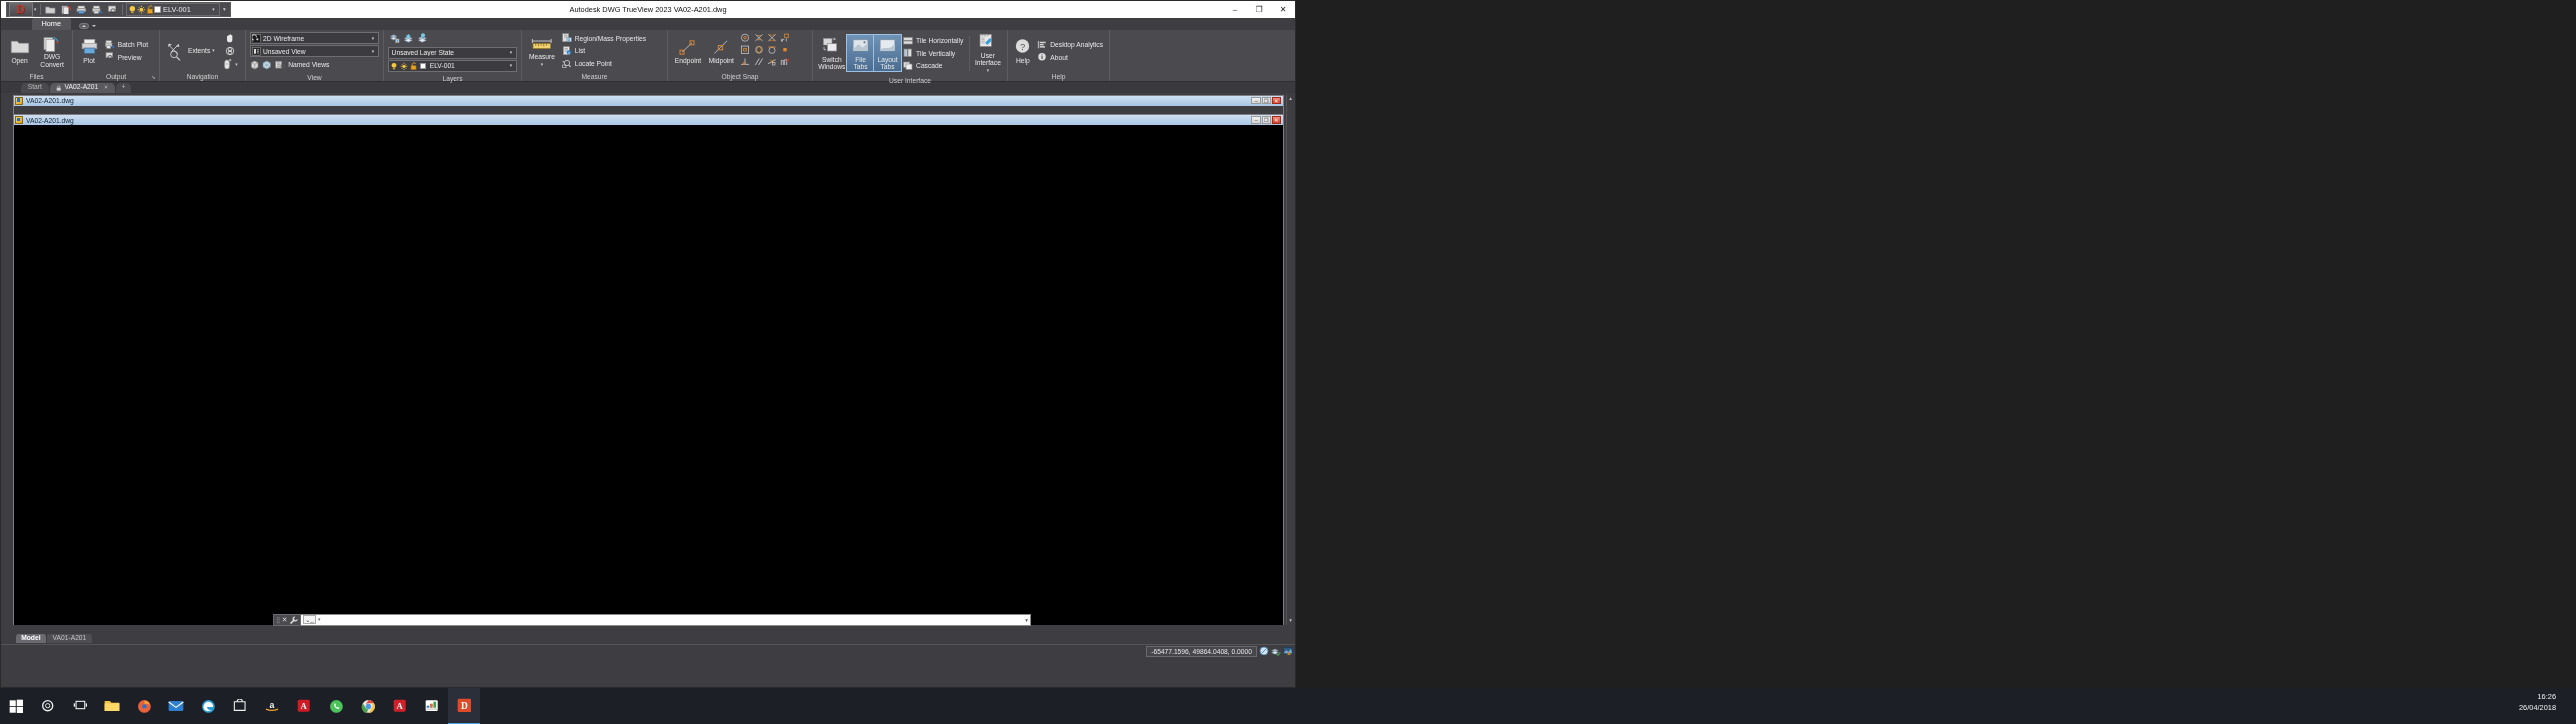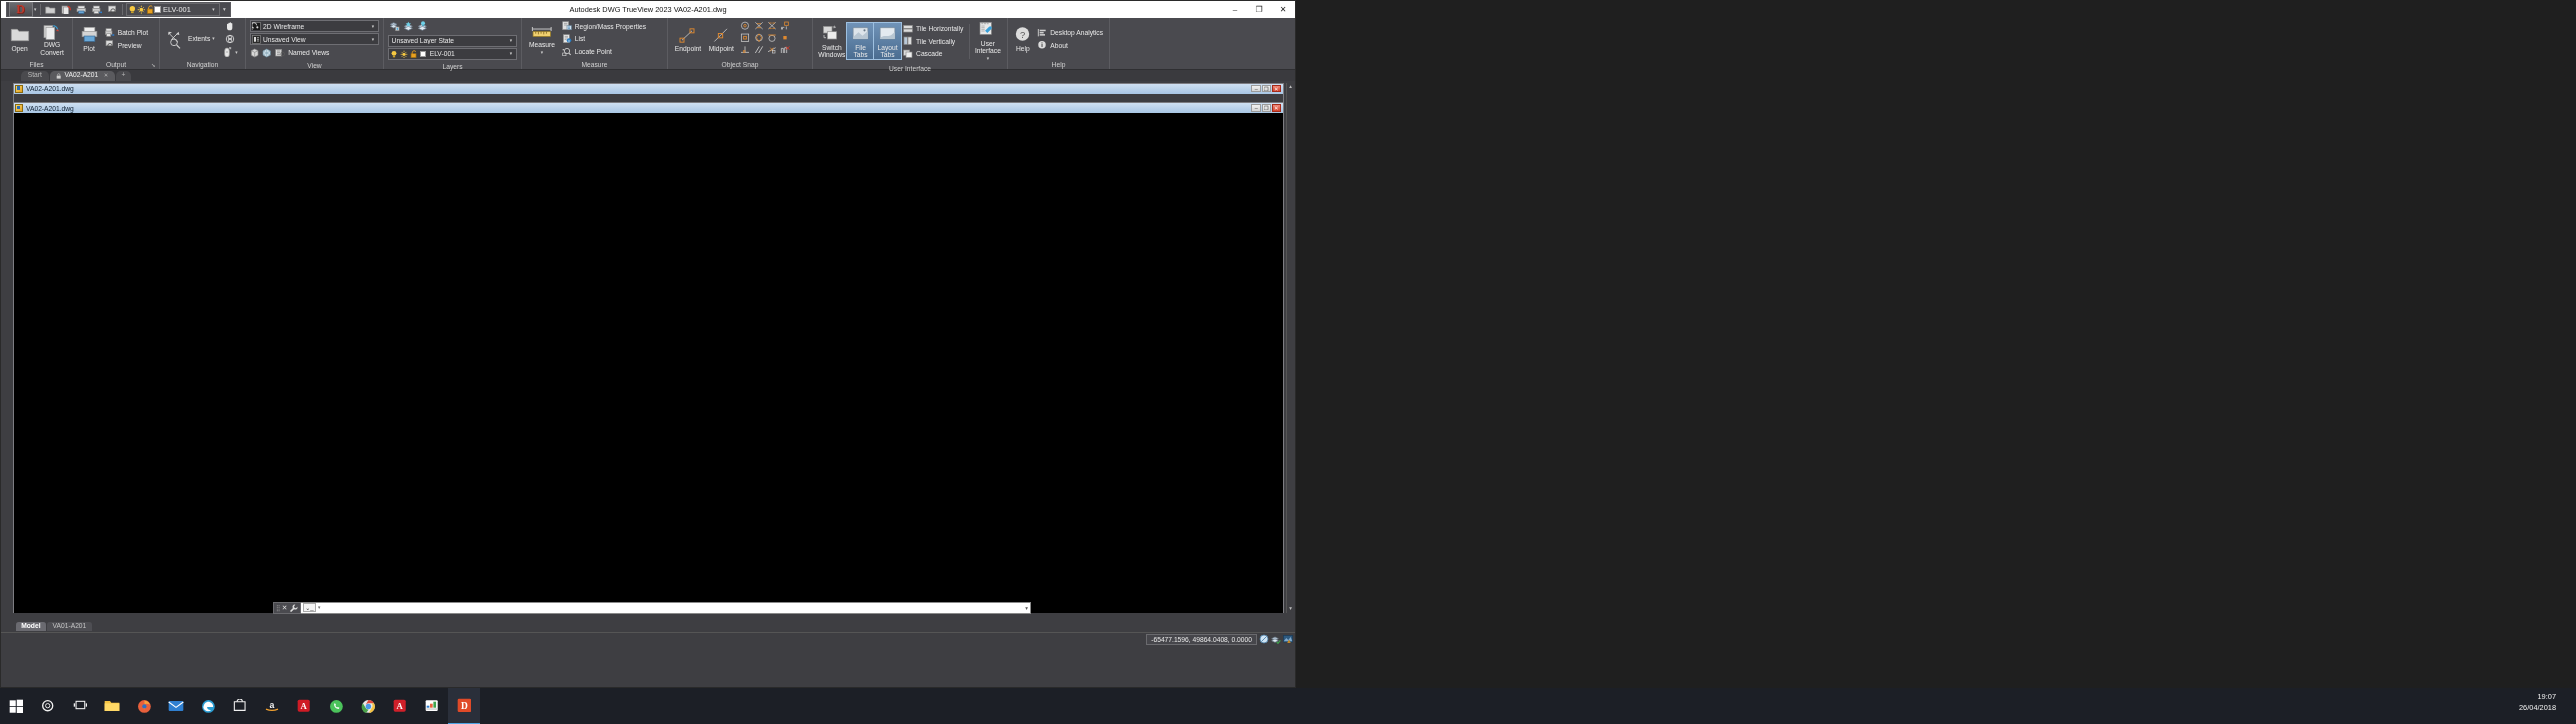--- a/index.html
+++ b/index.html
@@ -366,20 +366,29 @@
 
     <div class="win-title">Autodesk DWG TrueView 2023   VA02-A201.dwg</div>
 
     <div class="win-btns">
       <div class="win-btn">–</div>
       <div class="win-btn">❐</div>
       <div class="win-btn close">✕</div>
     </div>
   </div>
 
+  <div class="ribbon-tabs">
+    <div class="rtab active">Home</div>
+    <div class="rtab-arrow">
+      <span class="pill">
+        <span style="width:0;height:0;border-left:2px solid transparent;border-right:2px solid transparent;border-bottom:2.7px solid #d0d0d0;"></span>
+      </span>
+      <span class="caret-d"></span>
+    </div>
+  </div>
 
   <div class="ribbon">
 
     <div class="panel" style="width:72px;">
       <div class="panel-body">
         <div class="bigbtn">
           <span class="ic">
             <svg width="20" height="17.4" viewBox="0 0 30 26">
               <path d="M2 5 L11 5 L13.4 8 L28 8 L28 22 L2 22 Z" fill="#d9d9d9" stroke="#9a9a9a"></path>
             </svg>
@@ -1061,17 +1070,17 @@
     </svg>
   </div>
   <div class="tb-item active">
     <svg width="14.8" height="14.8" viewBox="0 0 22 22">
       <rect x="1" y="1" width="20" height="20" rx="2" fill="#e04a28"></rect>
       <text x="11" y="16.5" font-size="14" font-family="Liberation Serif, serif" font-weight="bold" fill="#fff" text-anchor="middle">D</text>
     </svg>
   </div>
 
   <div class="tb-clock">
-    <div>19:07</div>
+    <div>16:26</div>
     <div>26/04/2018</div>
   </div>
 </div>
 
 
 </body></html>

